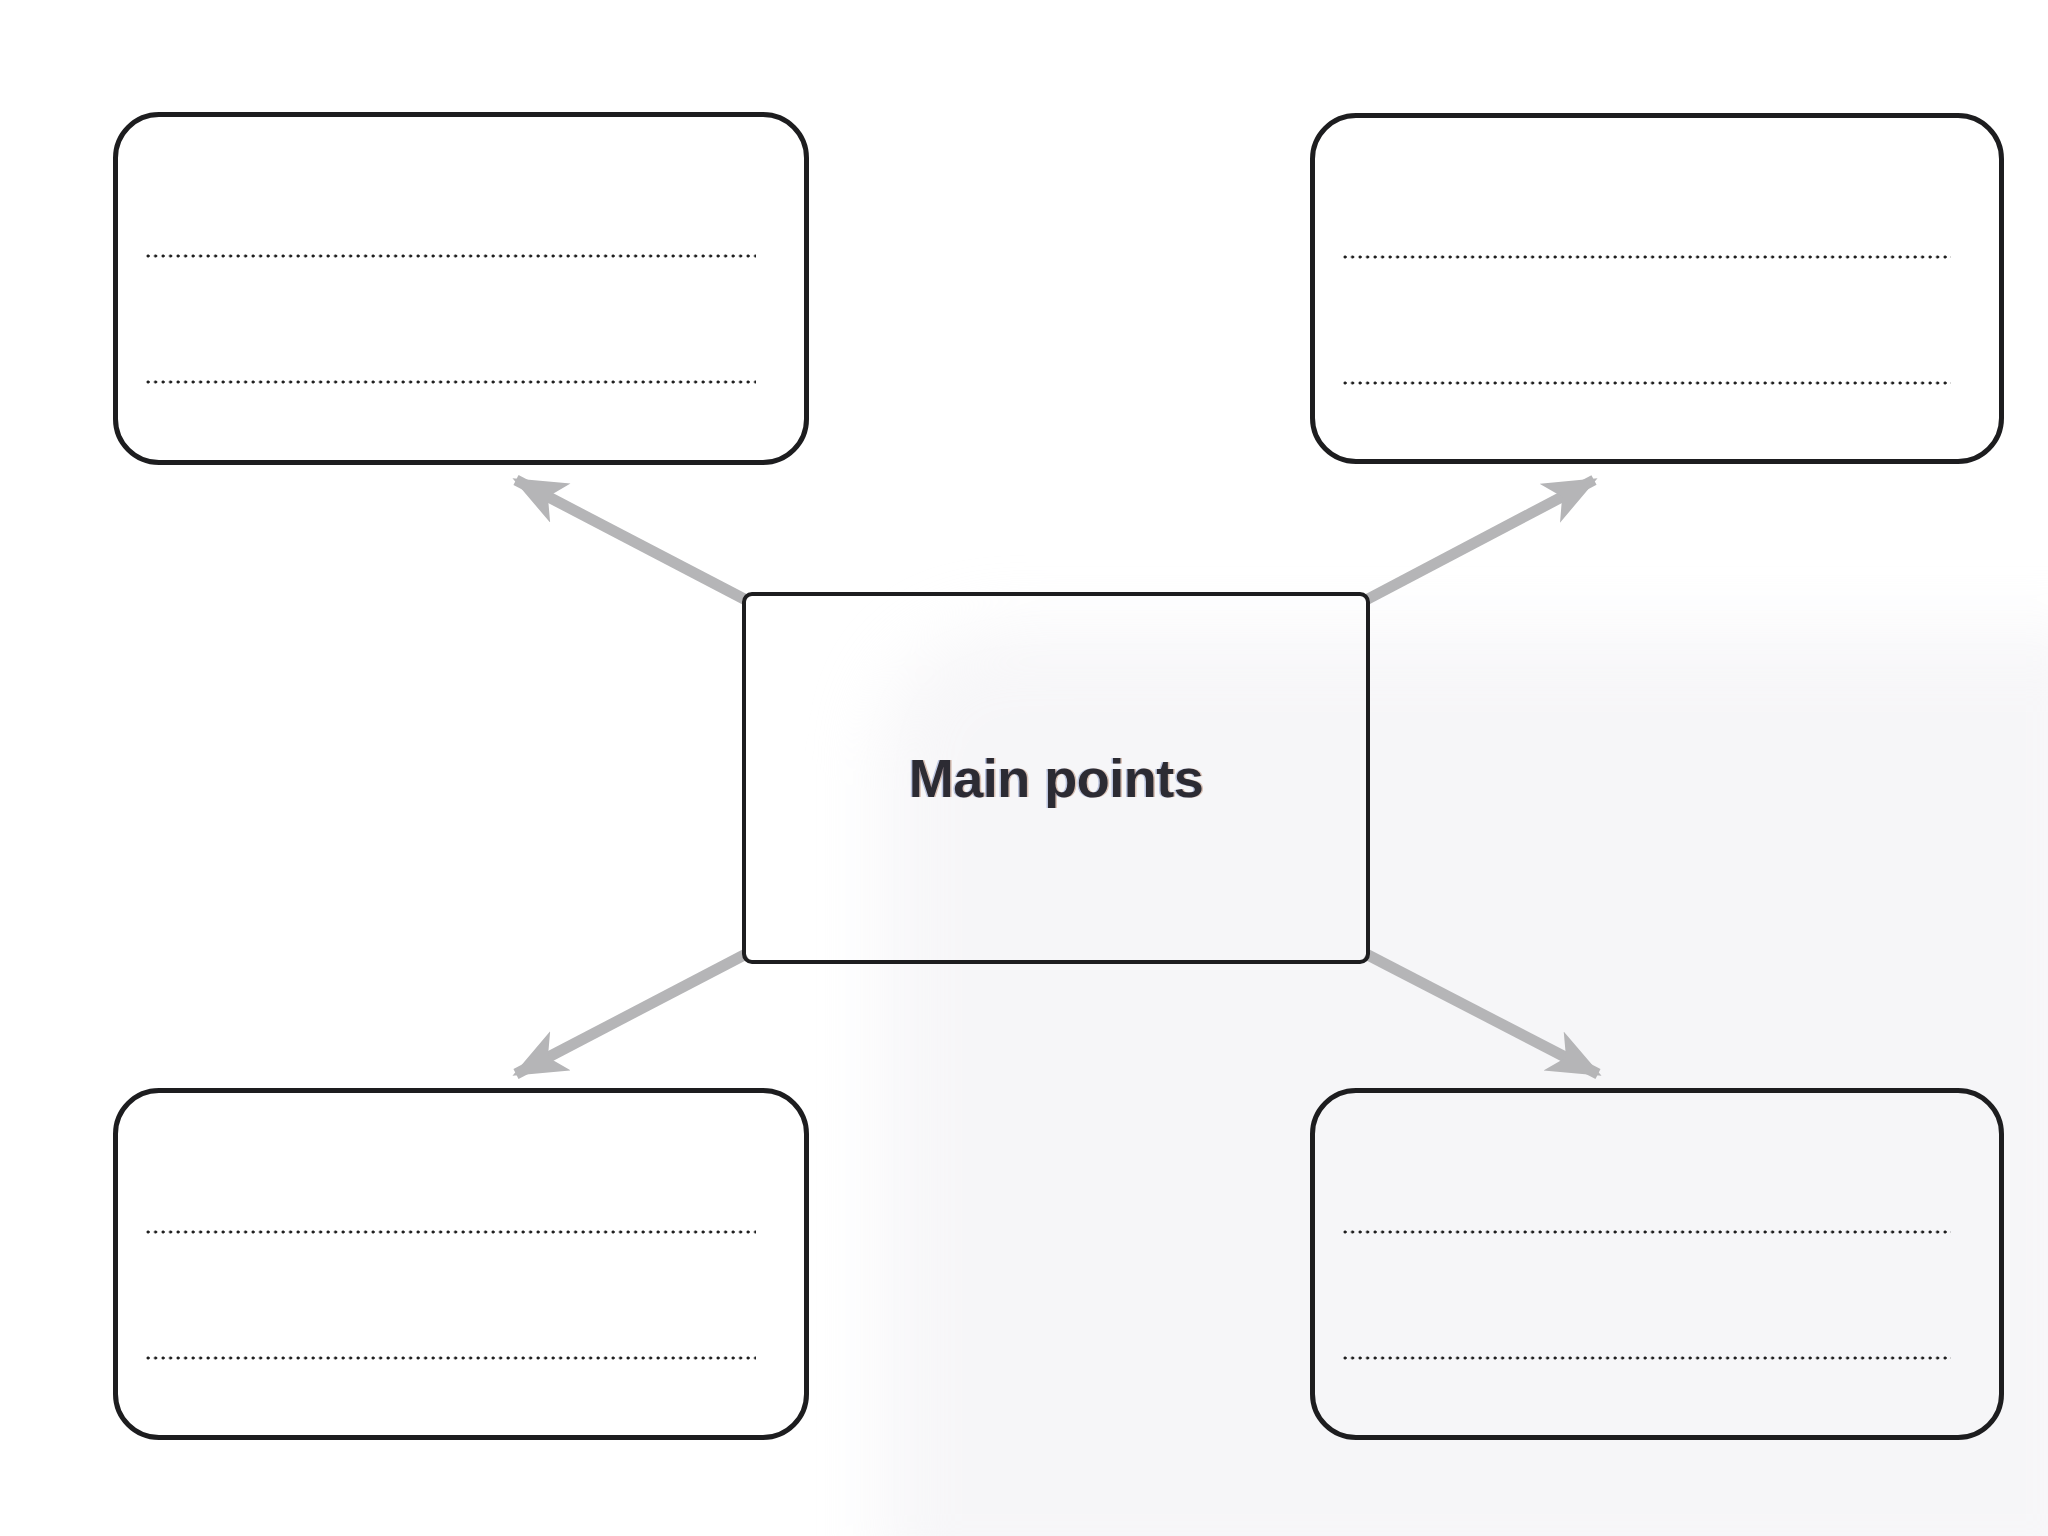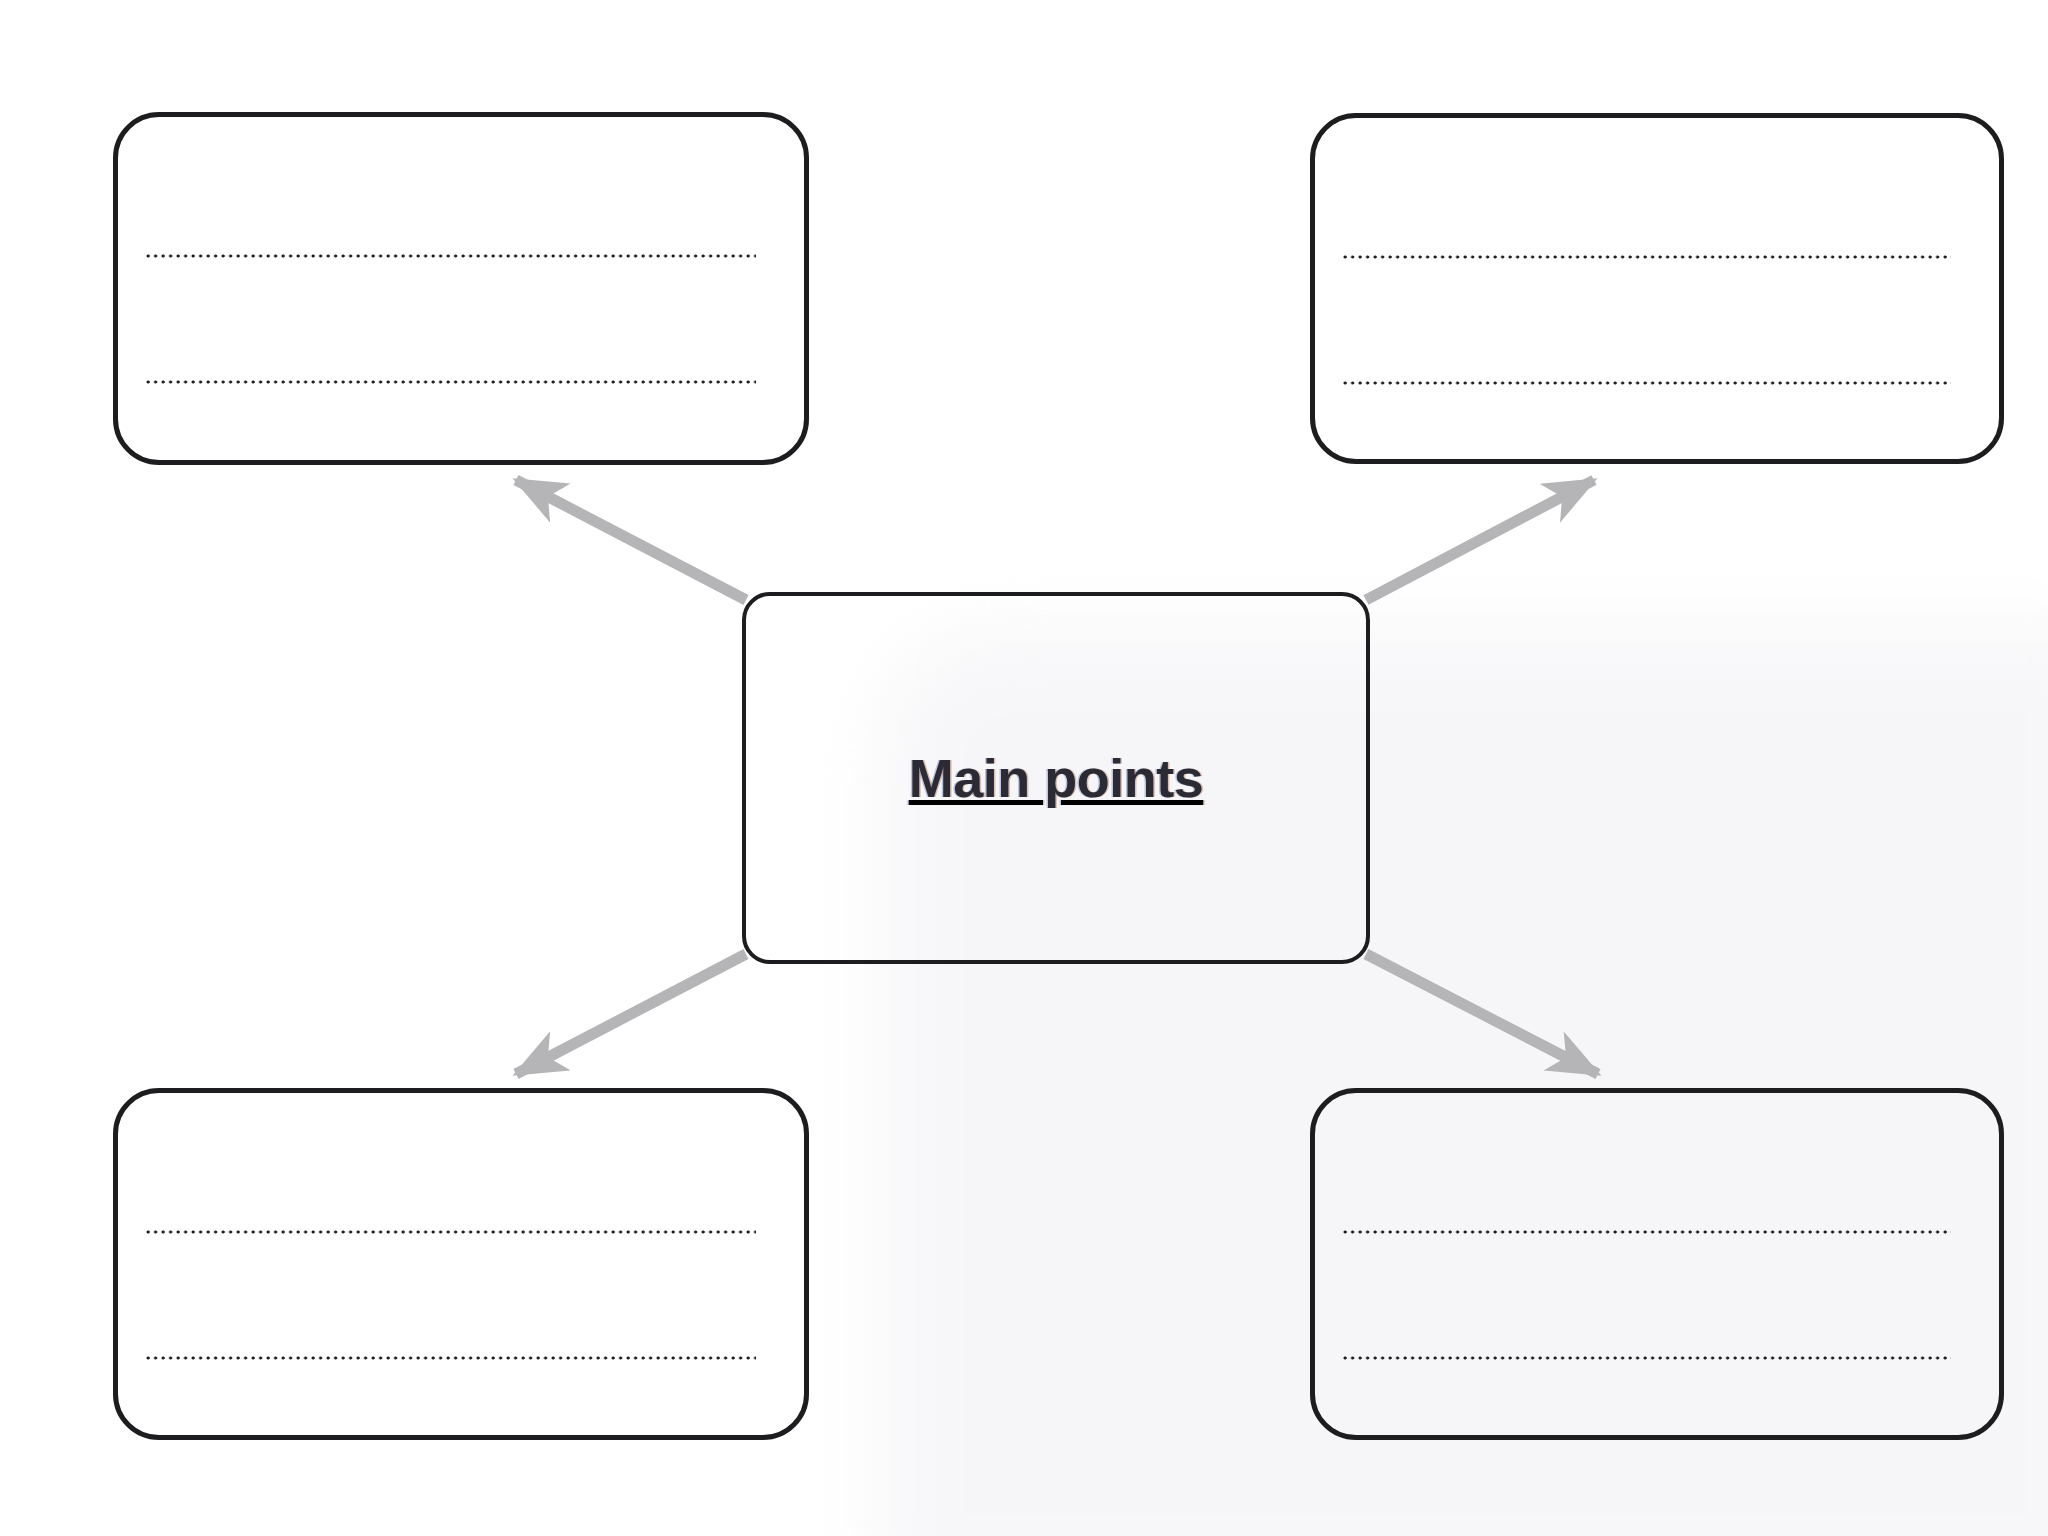--- a/index.html
+++ b/index.html
@@ -41,25 +41,24 @@
     background: transparent;
     box-sizing: border-box;
   }
   .node.tl { left: 113px;  top: 112px;  width: 696px; height: 353px; }
   .node.tr { left: 1310px; top: 113px;  width: 694px; height: 351px; }
   .node.bl { left: 113px;  top: 1088px; width: 696px; height: 352px; }
   .node.br { left: 1310px; top: 1088px; width: 694px; height: 352px; }
   .node.center {
     left: 742px; top: 592px; width: 628px; height: 372px;
     border-width: 4px;
-    border-radius: 28px;
+    border-radius: 10px;
     display: flex;
     align-items: center;
     justify-content: center;
-    text-decoration: underline;
   }
   .center-title {
     text-align: center;
     font-size: 54px;
     line-height: 72px;
     font-weight: 700;
     letter-spacing: -0.5px;
     color: var(--text, #2c2b33);
     text-shadow: 1.5px 0 0 rgba(146, 66, 24, 0.30), -1.5px 0 0 rgba(52, 84, 164, 0.30);
   }

